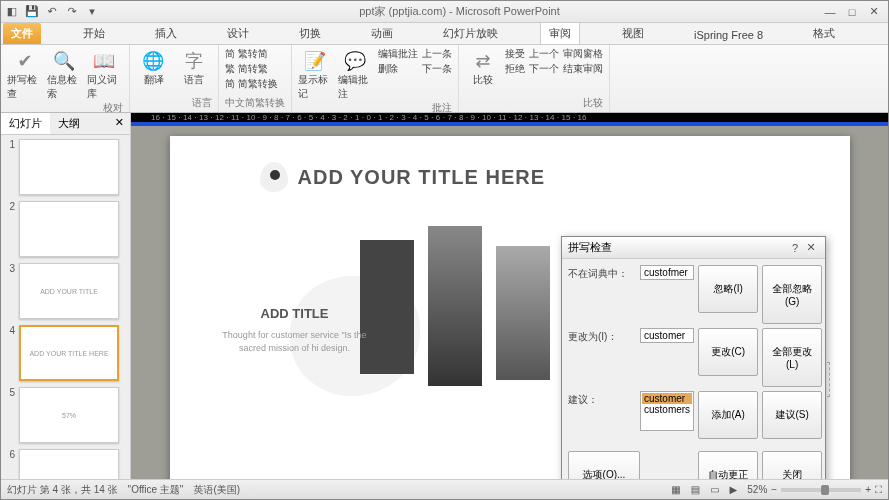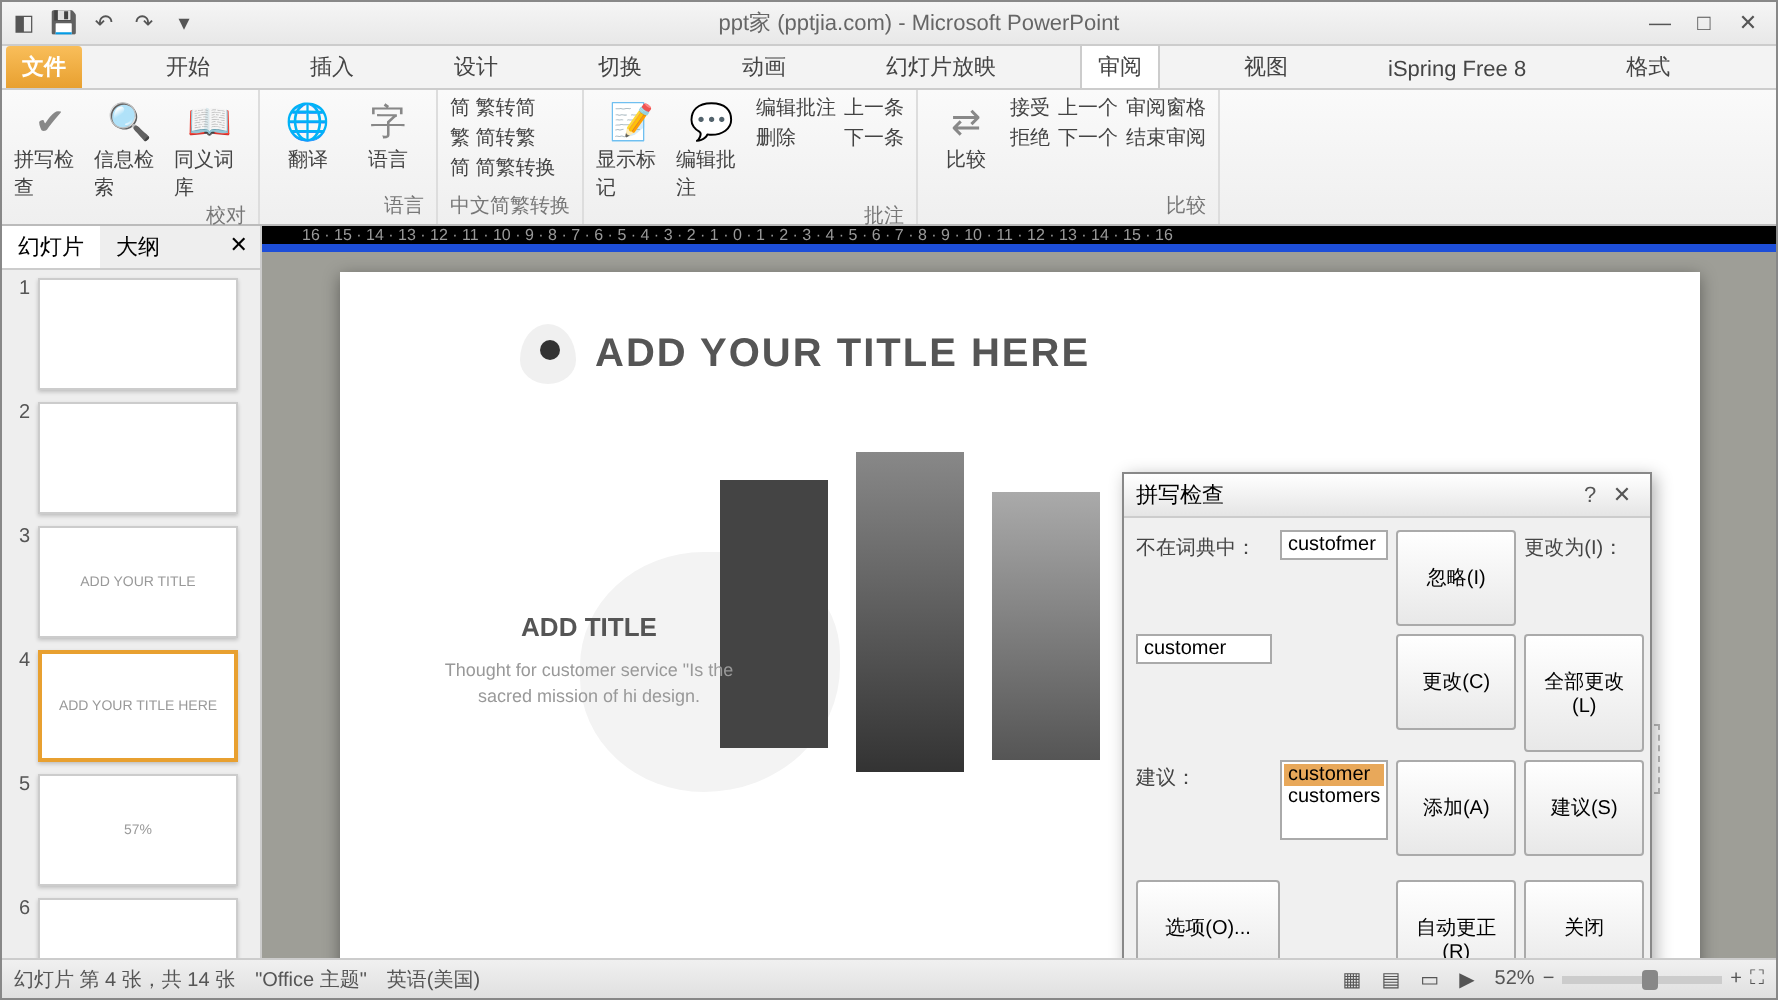--- a/index.html
+++ b/index.html
@@ -277,20 +277,21 @@
         <div class="dialog">
           <div class="dlg-title">
             <span>拼写检查</span>
             <div class="q">?</div>
             <div class="x">✕</div>
           </div>
           <div class="dlg-body">
             <label>不在词典中：</label>
             <input readonly="" value="custofmer" style="">
             <div class="dbtn" style="grid-column:3">忽略(I)</div>
+            <div class="dbtn" style="grid-column:4">全部忽略(G)</div>
 
             <label>更改为(I)：</label>
             <input value="customer" style="">
             <div class="dbtn" style="grid-column:3">更改(C)</div>
             <div class="dbtn" style="grid-column:4">全部更改(L)</div>
 
             <label style="grid-row:3">建议：</label>
             <div class="list">
               <div class="sel">customer</div>
               <div>customers</div>

